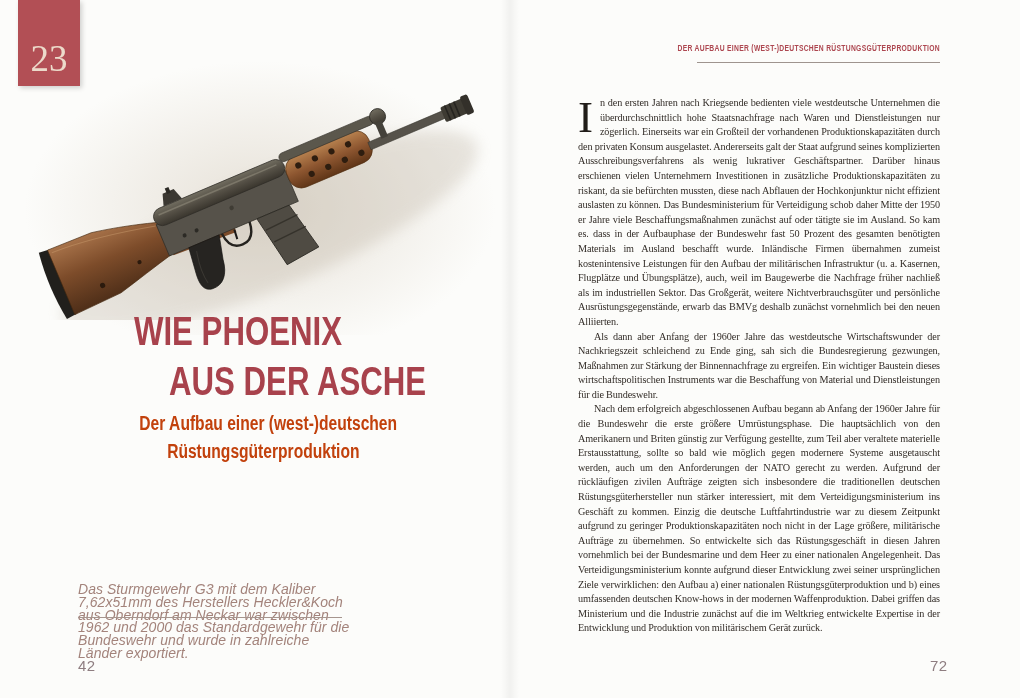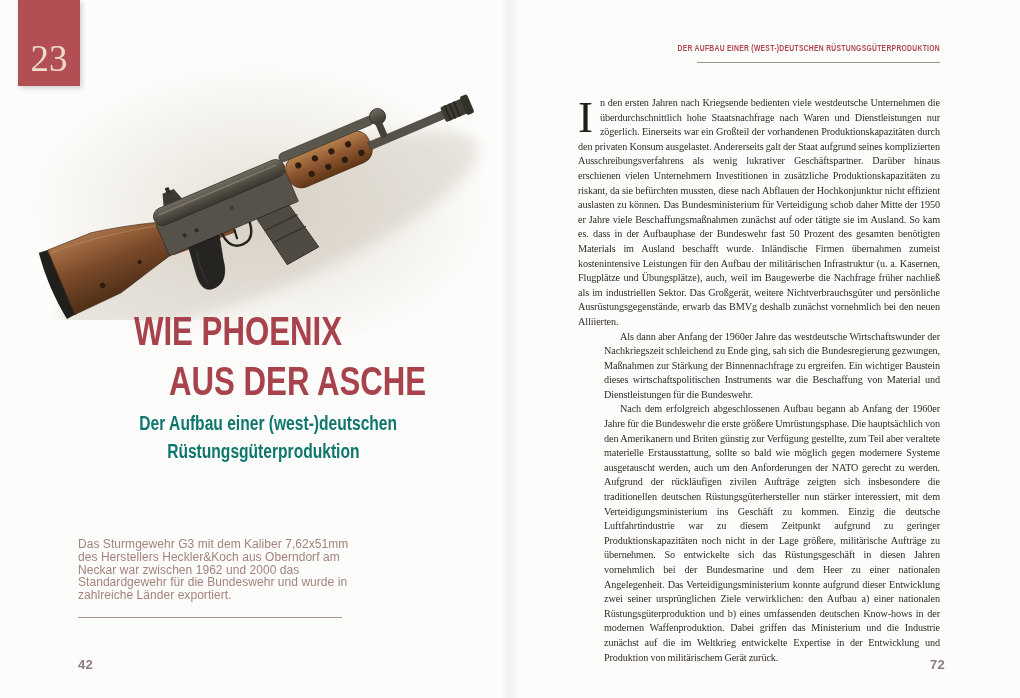--- a/index.html
+++ b/index.html
@@ -34,57 +34,57 @@
   
   .title-line{
     position:absolute;white-space:nowrap;font-weight:700;
     font-size:40px;line-height:40px;color:#a8424c;
     transform:scaleX(0.78);transform-origin:0 0;letter-spacing:0;
   }
   .title-1{left:134px;top:311px;}
   .title-2{left:169px;top:361px;}
   .subtitle-block{
     position:absolute;left:103px;top:409px;width:320px;text-align:center;
-    color:#0f766e;font-weight:700;
+    color:#c2410c;font-weight:700;
   }
   .subtitle-line{
     display:inline-block;white-space:nowrap;font-size:20px;line-height:28px;
     transform:scaleX(0.78);transform-origin:50% 50%;
   }
   
   .caption{
-    position:absolute;left:78px;top:538px;width:274px;
-    font-size:12px;line-height:12.8px;color:#a3837b;letter-spacing:0.05px;
+    position:absolute;left:78px;top:583px;width:274px;
+    font-size:14px;line-height:12.8px;color:#a3837b;letter-spacing:0.05px;font-style:italic;
   }
   .caption-rule{
     position:absolute;left:78px;top:617px;width:264px;height:1px;background:#a6958e;
   }
   .page-num{
-    position:absolute;top:657px;font-size:13px;color:#8e7d80;letter-spacing:0.3px;font-weight:bold;
+    position:absolute;top:657px;font-size:15px;color:#8e7d80;letter-spacing:0.3px;
   }
   .page-num-left{left:78px;}
   .page-num-right{left:420px;}
   
   .running-header{
     position:absolute;right:80px;top:43px;white-space:nowrap;
     font-size:9px;font-weight:700;letter-spacing:0.4px;color:#ad4750;
     transform:scaleX(0.75);transform-origin:100% 50%;
   }
   .header-rule{
     position:absolute;left:187px;top:62px;width:243px;height:1px;background:#9e948e;
   }
   
   .body-text{
     position:absolute;left:68px;top:96px;width:362px;
     font-family:"Liberation Serif",serif;
     font-size:10.2px;line-height:14.6px;text-align:justify;
     color:#322c27;letter-spacing:-0.1px;word-spacing:-0.3px;
   }
   .body-text p{margin:0;}
-  .body-text p.indent{text-indent:16px;margin-left:26px;}
+  .body-text p.indent{text-indent:16px;}
   .dropcap{
     float:left;font-family:"Liberation Serif",serif;
     font-size:45px;line-height:36px;padding:3px 7px 0 0;color:#201c18;
   }
 </style>
 </head>
 <body>
 
 <div class="spread">
 

